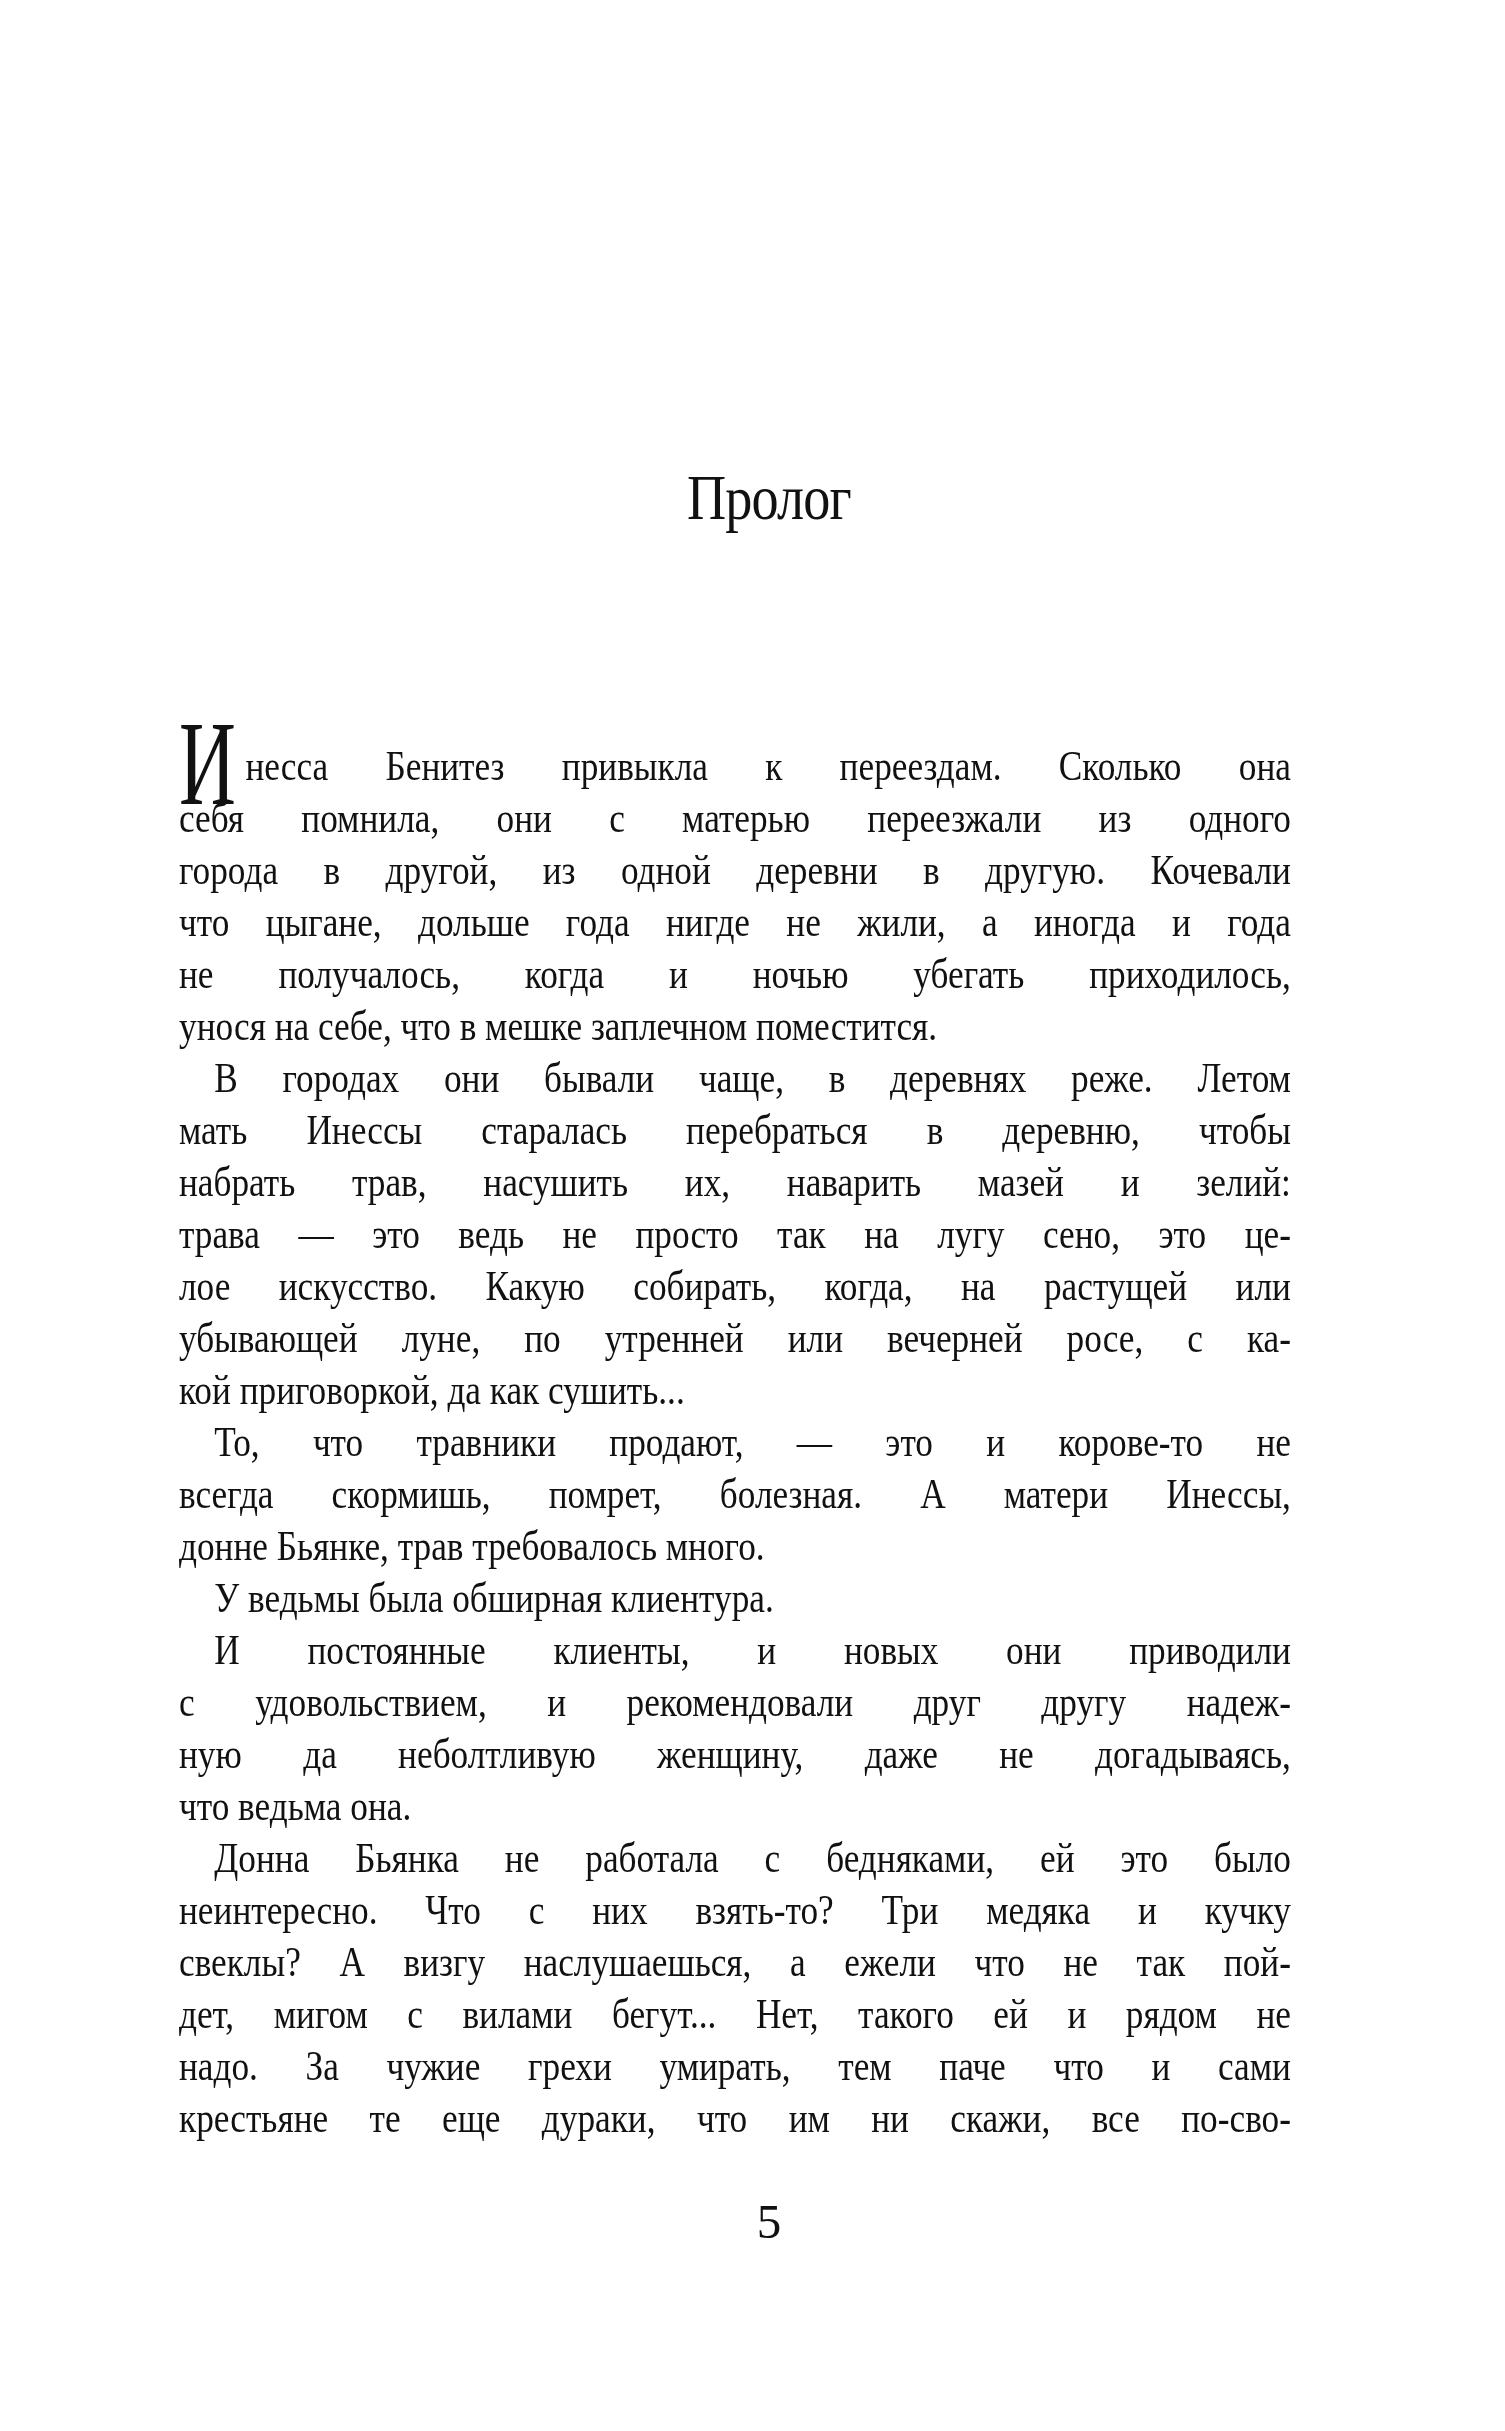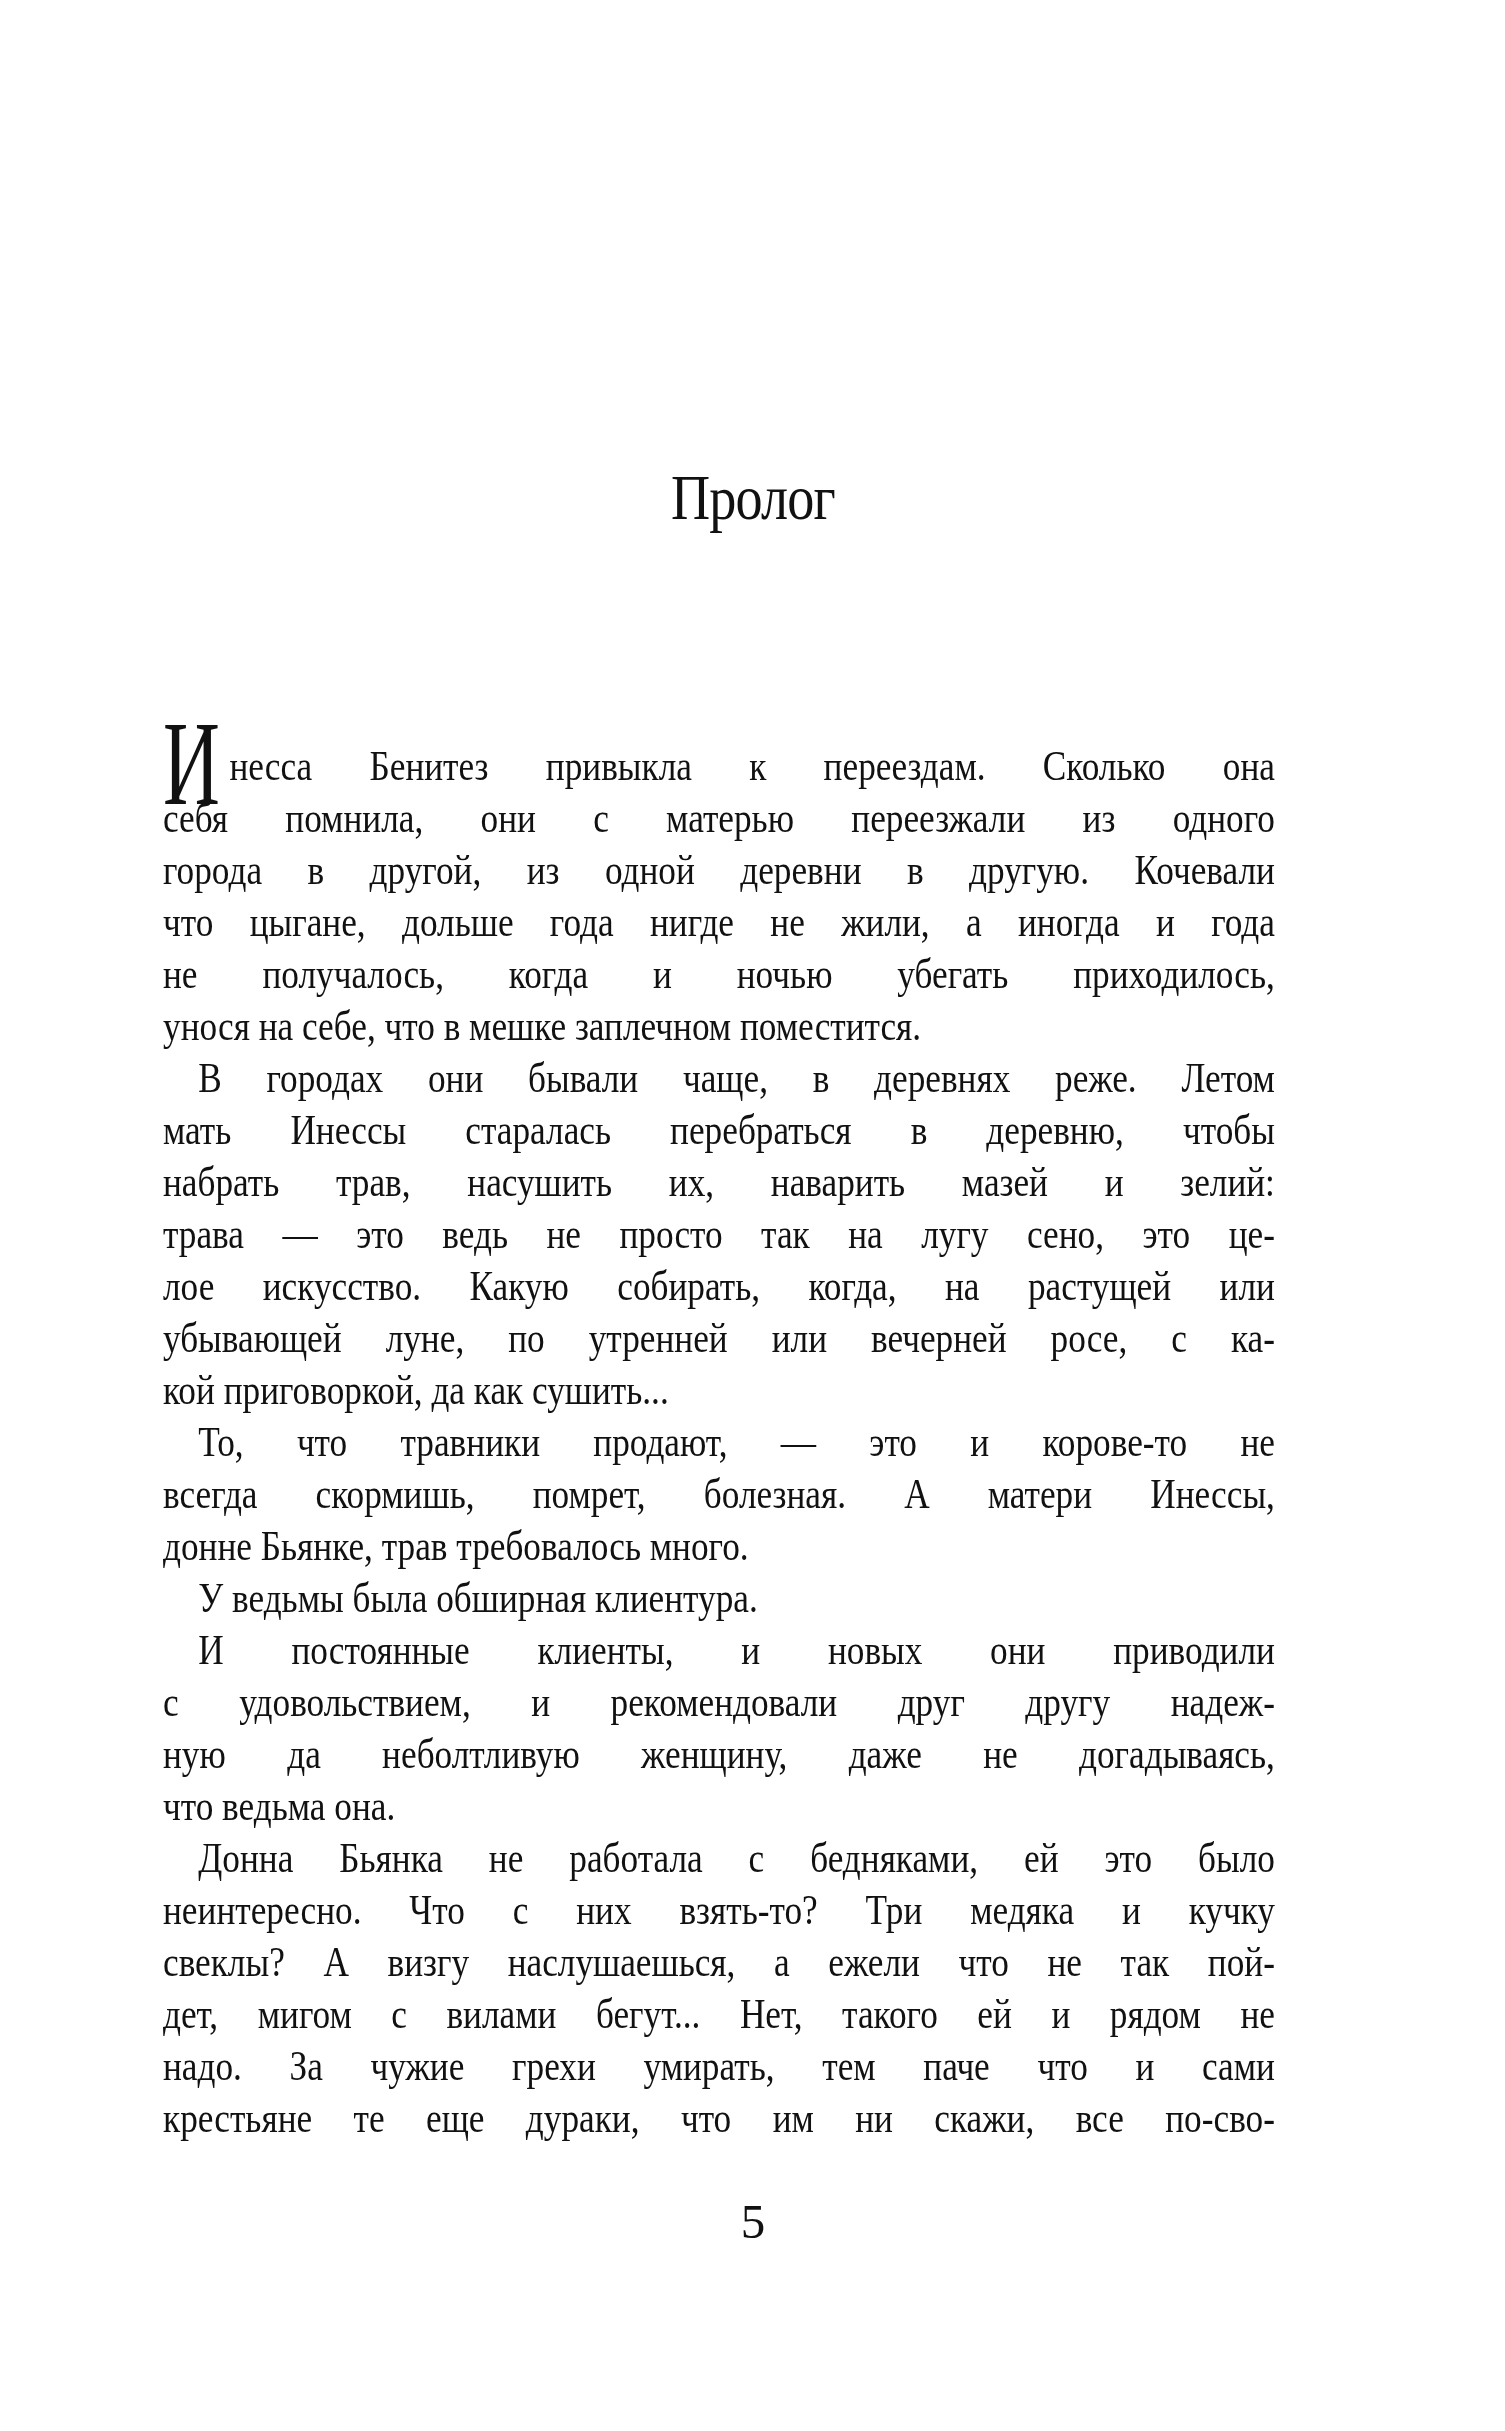--- a/index.html
+++ b/index.html
@@ -10,21 +10,21 @@
     body {
       width: 1506px;
       height: 2432px;
       position: relative;
       overflow: hidden;
       color: #111111;
       font-family: "Liberation Serif", "DejaVu Serif", serif;
     }
     .page {
       position: absolute;
-      left: 0; top: 0;
+      left: 16px; top: 0;
       width: 1476px;
       height: 2432px;
     }
     .chapter-title {
       position: absolute;
       top: 459px;
       left: 0;
       width: 1506px;
       text-align: center;
       font-size: 63px;

